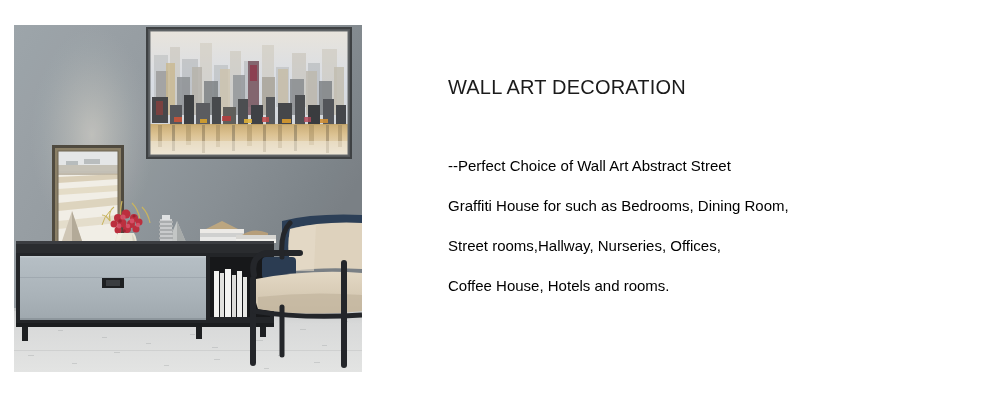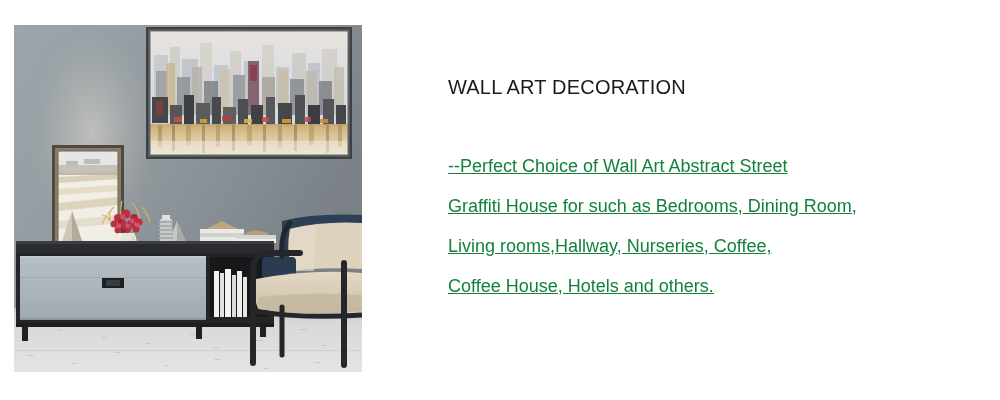--- a/index.html
+++ b/index.html
@@ -47,26 +47,25 @@
     color: #1b1b1b;
     letter-spacing: 0.2px;
     line-height: 26px;
     margin: 0;
     white-space: nowrap;
   }
   .body-block {
     margin-top: 46px;
   }
   .body-line {
-    font-size: 18px;
+    font-size: 15px;
     font-weight: 400;
-    color: #15803d;
+    color: #000000;
     line-height: 40px;
     white-space: nowrap;
-    text-decoration: underline;
   }
 </style>
 </head>
 <body>
 
 <div class="page">
 
   <div class="photo">
     <svg viewBox="0 0 348 347" xmlns="http://www.w3.org/2000/svg">
       <defs>
@@ -376,18 +375,18 @@
       <rect x="0" y="0" width="348" height="347" fill="none" stroke="#ffffff" stroke-width="0"></rect>
     </svg>
   </div>
 
   <div class="copy">
     <h1 class="headline">WALL ART DECORATION</h1>
 
     <div class="body-block">
       <div class="body-line">--Perfect Choice of Wall Art Abstract Street</div>
       <div class="body-line">Graffiti House for such as Bedrooms, Dining Room,</div>
-      <div class="body-line">Living rooms,Hallway, Nurseries, Coffee,</div>
-      <div class="body-line">Coffee House, Hotels and others.</div>
+      <div class="body-line">Street rooms,Hallway, Nurseries, Offices,</div>
+      <div class="body-line">Coffee House, Hotels and rooms.</div>
     </div>
   </div>
 
 </div>
 
 </body></html>

